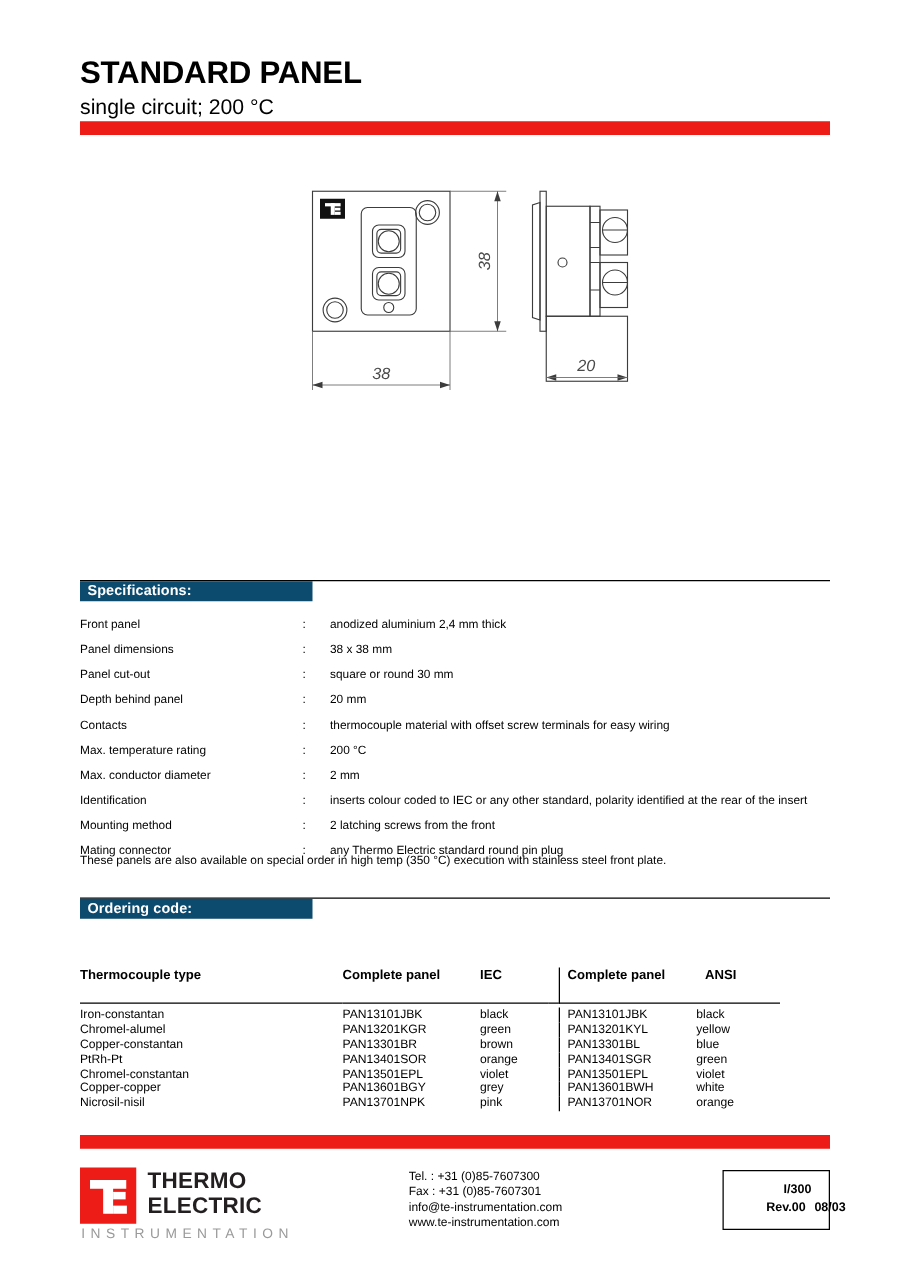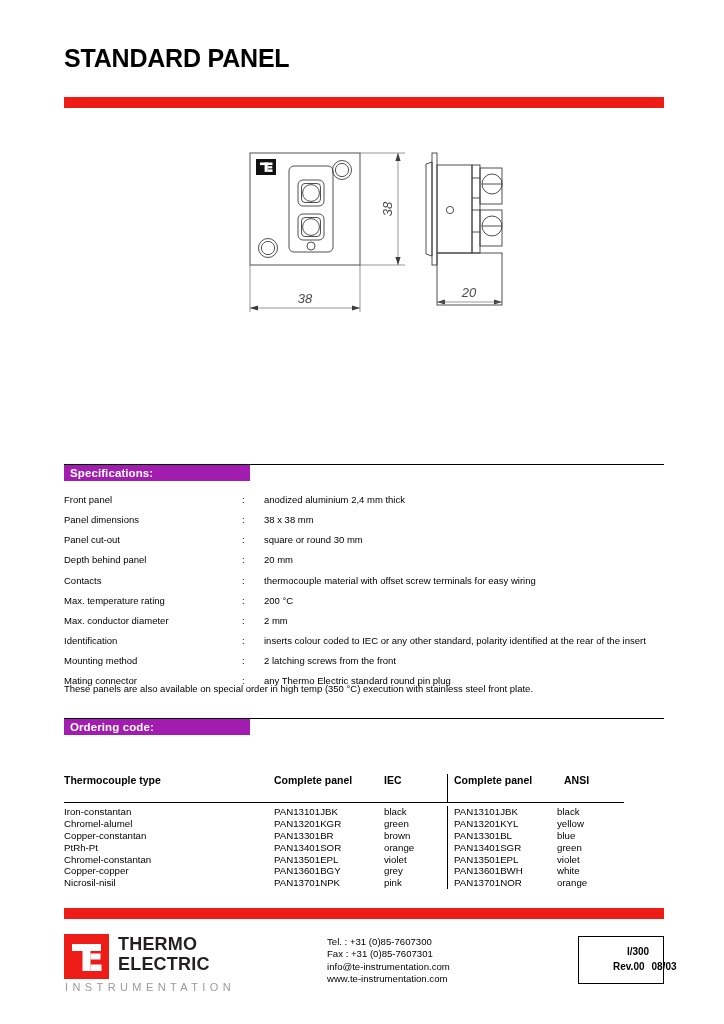--- a/index.html
+++ b/index.html
@@ -56,21 +56,21 @@
     left: 64px;
     width: 600px;
     height: 16px;
     border-top: 1px solid #000;
   }
   .sec-label {
     position: absolute;
     left: 0; top: 0;
     width: 186px;
     height: 16px;
-    background: #a21caf;
+    background: #0c4a6e;
     color: #fff;
     font-size: 11.5px;
     font-weight: bold;
     line-height: 16px;
     padding-left: 6px;
     box-sizing: border-box;
     letter-spacing: 0.1px;
   }
   #sec-specs { top: 464px; }
   #sec-order { top: 718px; }
@@ -184,20 +184,21 @@
   .docbox .d1 { margin-top: 9px; }
   .docbox .d2 { margin-top: 4px; }
   .docbox .d2 .rev { margin-right: 7px; }
 </style>
 </head>
 <body>
 
 <div class="page">
 
   <div class="title">STANDARD PANEL</div>
+  <div class="subtitle">single circuit; 200 °C</div>
   <div class="bar-red-top"></div>
 
   <div class="drawing">
     <svg width="330" height="190" viewBox="0 0 330 190">
       <g fill="none" stroke="#3c3c3c" stroke-width="0.9">
 
         <rect x="20" y="13" width="110" height="112"></rect>
 
         <g>
           <rect x="26" y="19" width="20" height="16" fill="#111111" stroke="none"></rect>

